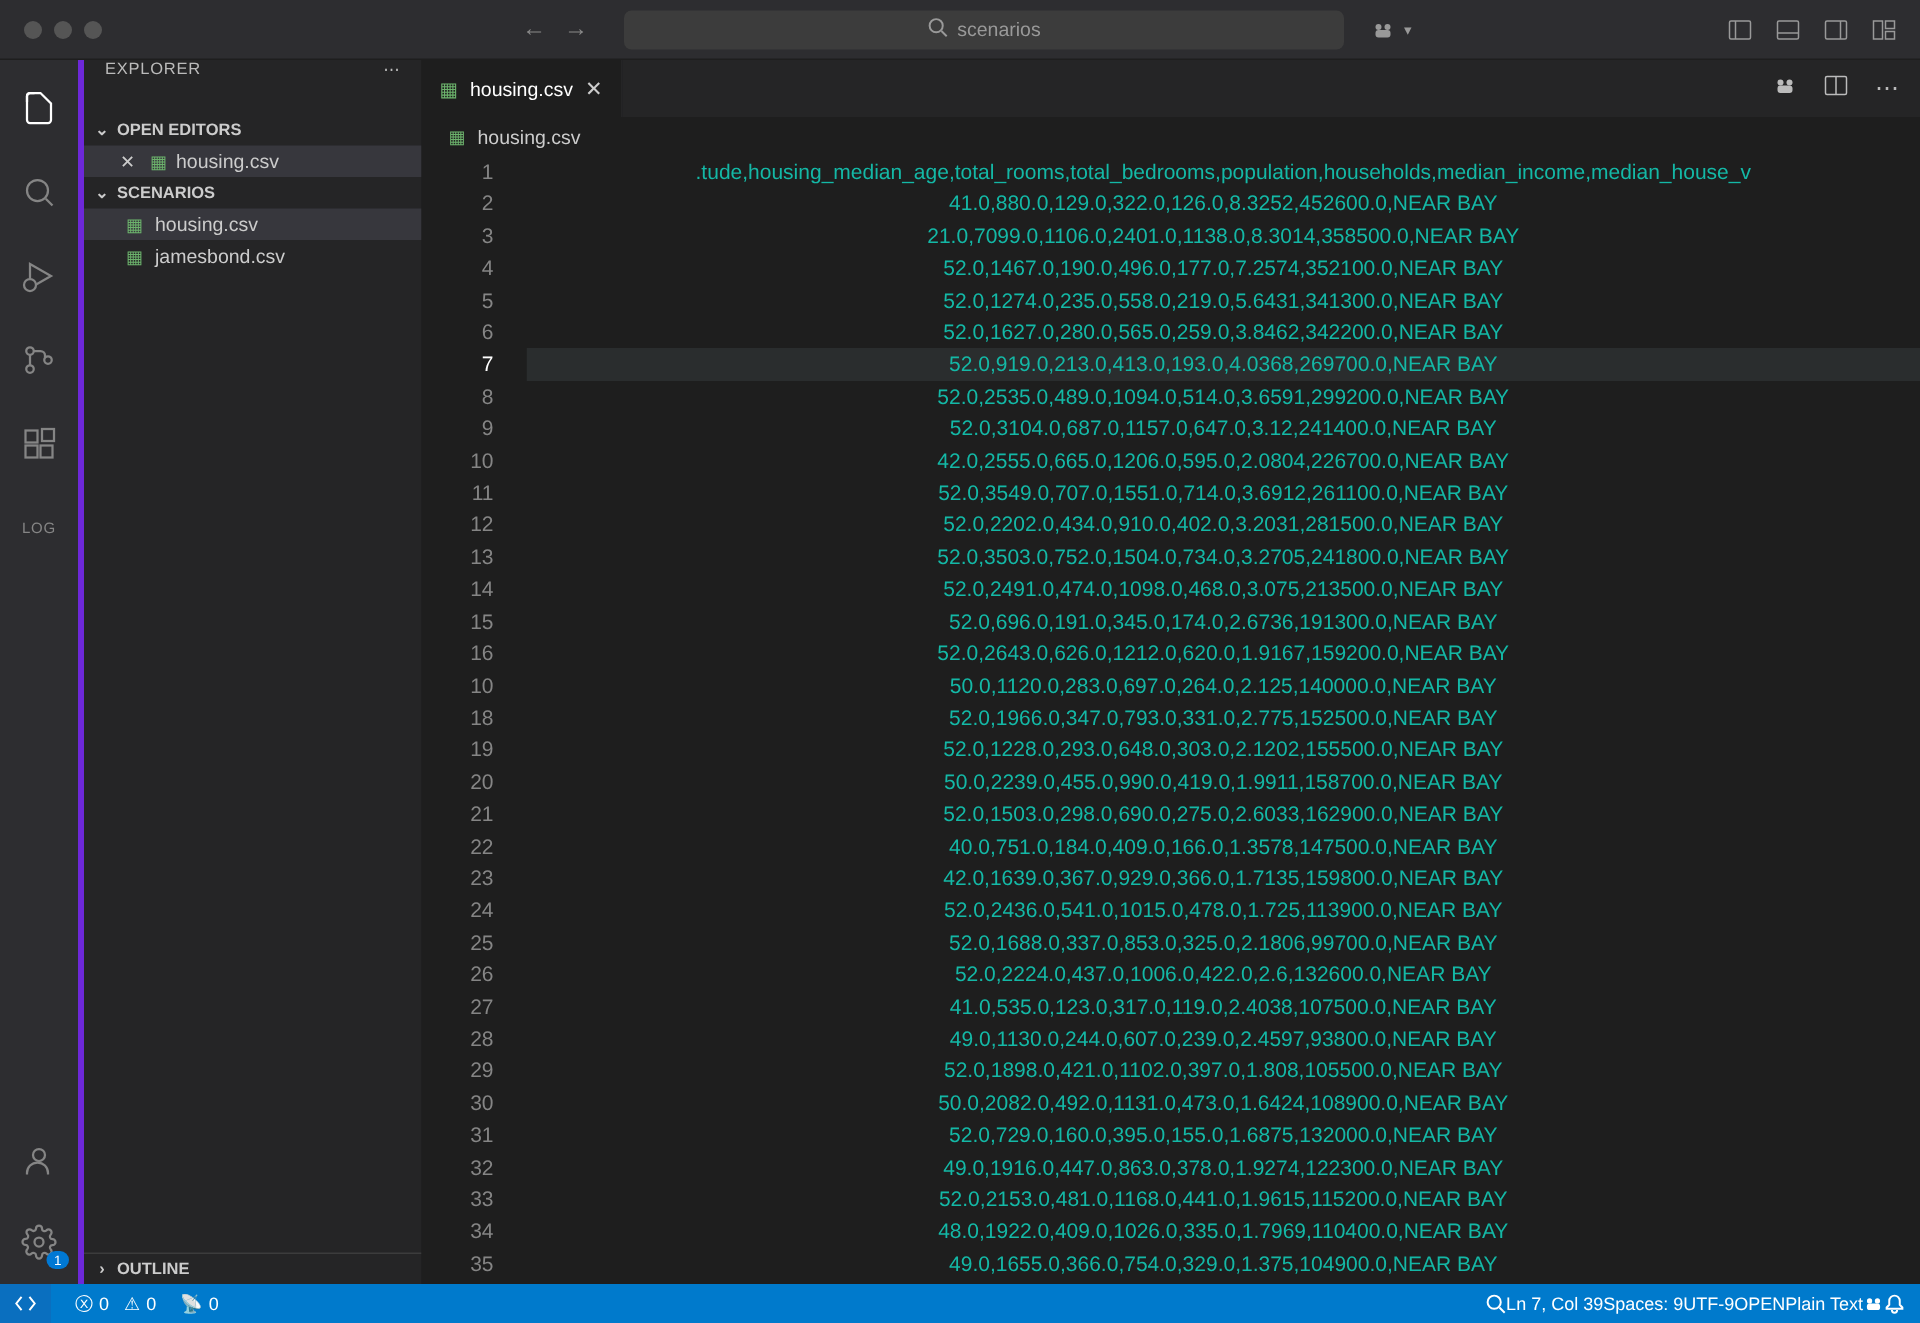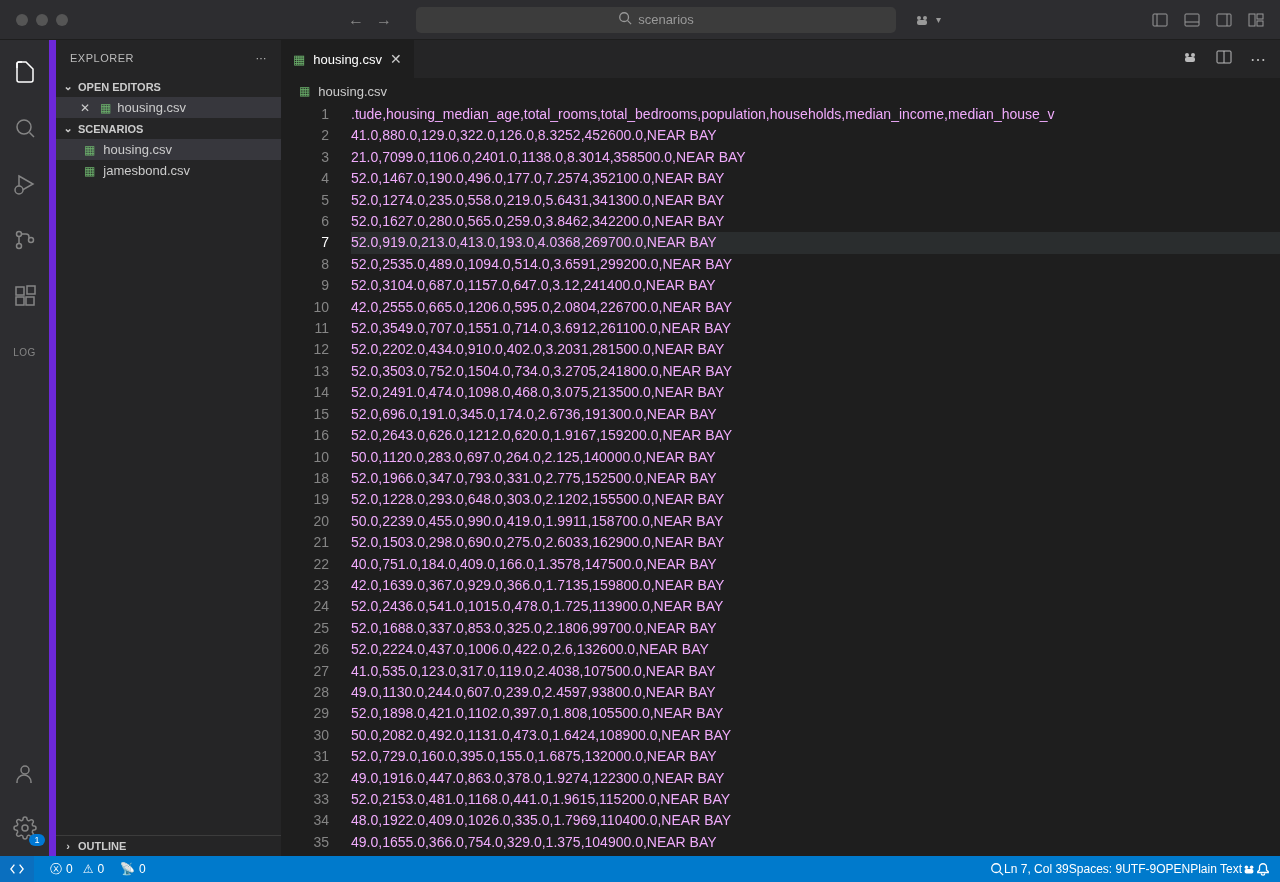--- a/index.html
+++ b/index.html
@@ -6,48 +6,48 @@
   body { width: 1280px; height: 882px; background: #1e1e1e; color: #cccccc; overflow: hidden; display: flex; flex-direction: column; }
   .titlebar { height: 40px; background: #2d2d30; display: flex; align-items: center; padding: 0 16px; border-bottom: 1px solid #1e1e1e; }
   .traffic-lights { display: flex; gap: 8px; }
   .traffic-dot { width: 12px; height: 12px; border-radius: 50%; background: #555; }
   .nav-arrows { display: flex; gap: 12px; margin-left: 280px; color: #888; }
   .nav-arrows span { cursor: pointer; font-size: 16px; }
   .search-box { flex: 0 0 480px; margin-left: 24px; background: #3c3c3c; height: 26px; border-radius: 5px; display: flex; align-items: center; justify-content: center; gap: 6px; color: #999; font-size: 13px; }
   .titlebar-right { margin-left: auto; display: flex; gap: 16px; color: #999; }
   .titlebar-right svg, .titlebar-right span { width: 16px; height: 16px; }
   .body-row { flex: 1; display: flex; overflow: hidden; }
-  .activity-bar { width: 56px; background: #2d2d30; display: flex; flex-direction: column; align-items: center; padding-top: 18px; gap: 28px; border-right: 7px solid #6d28d9; }
+  .activity-bar { width: 56px; background: #2d2d30; display: flex; flex-direction: column; align-items: center; padding-top: 18px; gap: 28px; border-right: 4px solid #6d28d9; }
   .activity-icon { width: 28px; height: 28px; color: #858585; display: flex; align-items: center; justify-content: center; position: relative; cursor: pointer; }
   .activity-icon.active { color: #fff; }
   .activity-icon.active::before { content:""; position:absolute; left:-14px; top:-4px; bottom:-4px; width:2px; background:#fff; }
   .activity-bottom { margin-top: auto; margin-bottom: 14px; display:flex; flex-direction:column; gap:26px; align-items:center; }
   .gear-badge { position: relative; }
   .badge { position: absolute; bottom: -4px; right: -6px; background: #0078d4; color: #fff; font-size: 9px; border-radius: 8px; padding: 1px 5px; }
   .sidebar { width: 225px; background: #252526; display: flex; flex-direction: column; font-size: 13px; }
-  .sidebar-title { height: 36px; display: flex; align-items: center; justify-content: space-between; padding: 0 14px; color: #bbbbbb; font-size: 11px; letter-spacing: 0.5px; }
+  .sidebar-title { height: 36px; display: flex; justify-content: space-between; padding: 0 14px; color: #bbbbbb; font-size: 11px; letter-spacing: 0.5px; }
   .sidebar-section-hdr { display: flex; align-items: center; gap: 4px; padding: 4px 6px; font-size: 11px; font-weight: 700; color: #ccc; cursor: pointer; }
   .chev { display: inline-block; width: 12px; text-align: center; color: #ccc; }
   .open-editor-item { display: flex; align-items: center; gap: 6px; padding: 3px 8px 3px 24px; background: #37373d; }
   .close-x { color: #ccc; font-size: 12px; width: 14px; }
   .file-icon { color: #6cb26c; font-size: 12px; }
   .tree-item { display: flex; align-items: center; gap: 8px; padding: 3px 8px 3px 28px; cursor: pointer; }
   .tree-item.active { background: #37373d; }
   .outline-section { margin-top: auto; border-top: 1px solid #3c3c3c; }
   .main { flex: 1; display: flex; flex-direction: column; background: #1e1e1e; overflow: hidden; }
   .tabs-row { height: 38px; background: #252526; display: flex; align-items: stretch; }
   .tab { display: flex; align-items: center; gap: 8px; padding: 0 12px; background: #1e1e1e; border-right: 1px solid #252526; font-size: 13px; color: #fff; }
   .tab .file-icon { font-size: 13px; }
   .tab-close { color: #ccc; font-size: 14px; cursor: pointer; }
   .tabs-right { margin-left: auto; display: flex; align-items: center; gap: 18px; padding-right: 14px; color: #bbb; }
   .breadcrumb { height: 26px; display: flex; align-items: center; gap: 8px; padding-left: 18px; font-size: 13px; color: #ccc; }
   .editor { flex: 1; display: flex; font-family: "SF Mono", Menlo, Consolas, monospace; font-size: 14px; line-height: 21.4px; overflow: hidden; }
   .gutter { width: 70px; text-align: right; color: #858585; padding-right: 22px; user-select: none; }
   .gutter .gline.active { color: #fff; }
-  .code { flex: 1; color: #f0abfc; white-space: pre; overflow: hidden; }
+  .code { flex: 1; color: #14b8a6; white-space: pre; overflow: hidden; text-align: center; }
   .code .cline.active { background: #2a2d2e; }
   .status-bar { height: 26px; background: #007acc; display: flex; align-items: center; font-size: 12px; color: #fff; padding: 0 10px; gap: 16px; }
   .status-left { display: flex; align-items: center; gap: 16px; }
   .status-right { margin-left: auto; display: flex; align-items: center; }
   .status-item { display: flex; align-items: center; gap: 4px; cursor: pointer; }
   .remote-btn { background: #0a6fbf; height: 26px; width: 34px; margin-left: -10px; display:flex; align-items:center; justify-content:center; }
   .copilot-chip { display:flex; align-items:center; gap:6px; color:#999; margin-left:18px; }
 </style>
 </head>
 <body>

